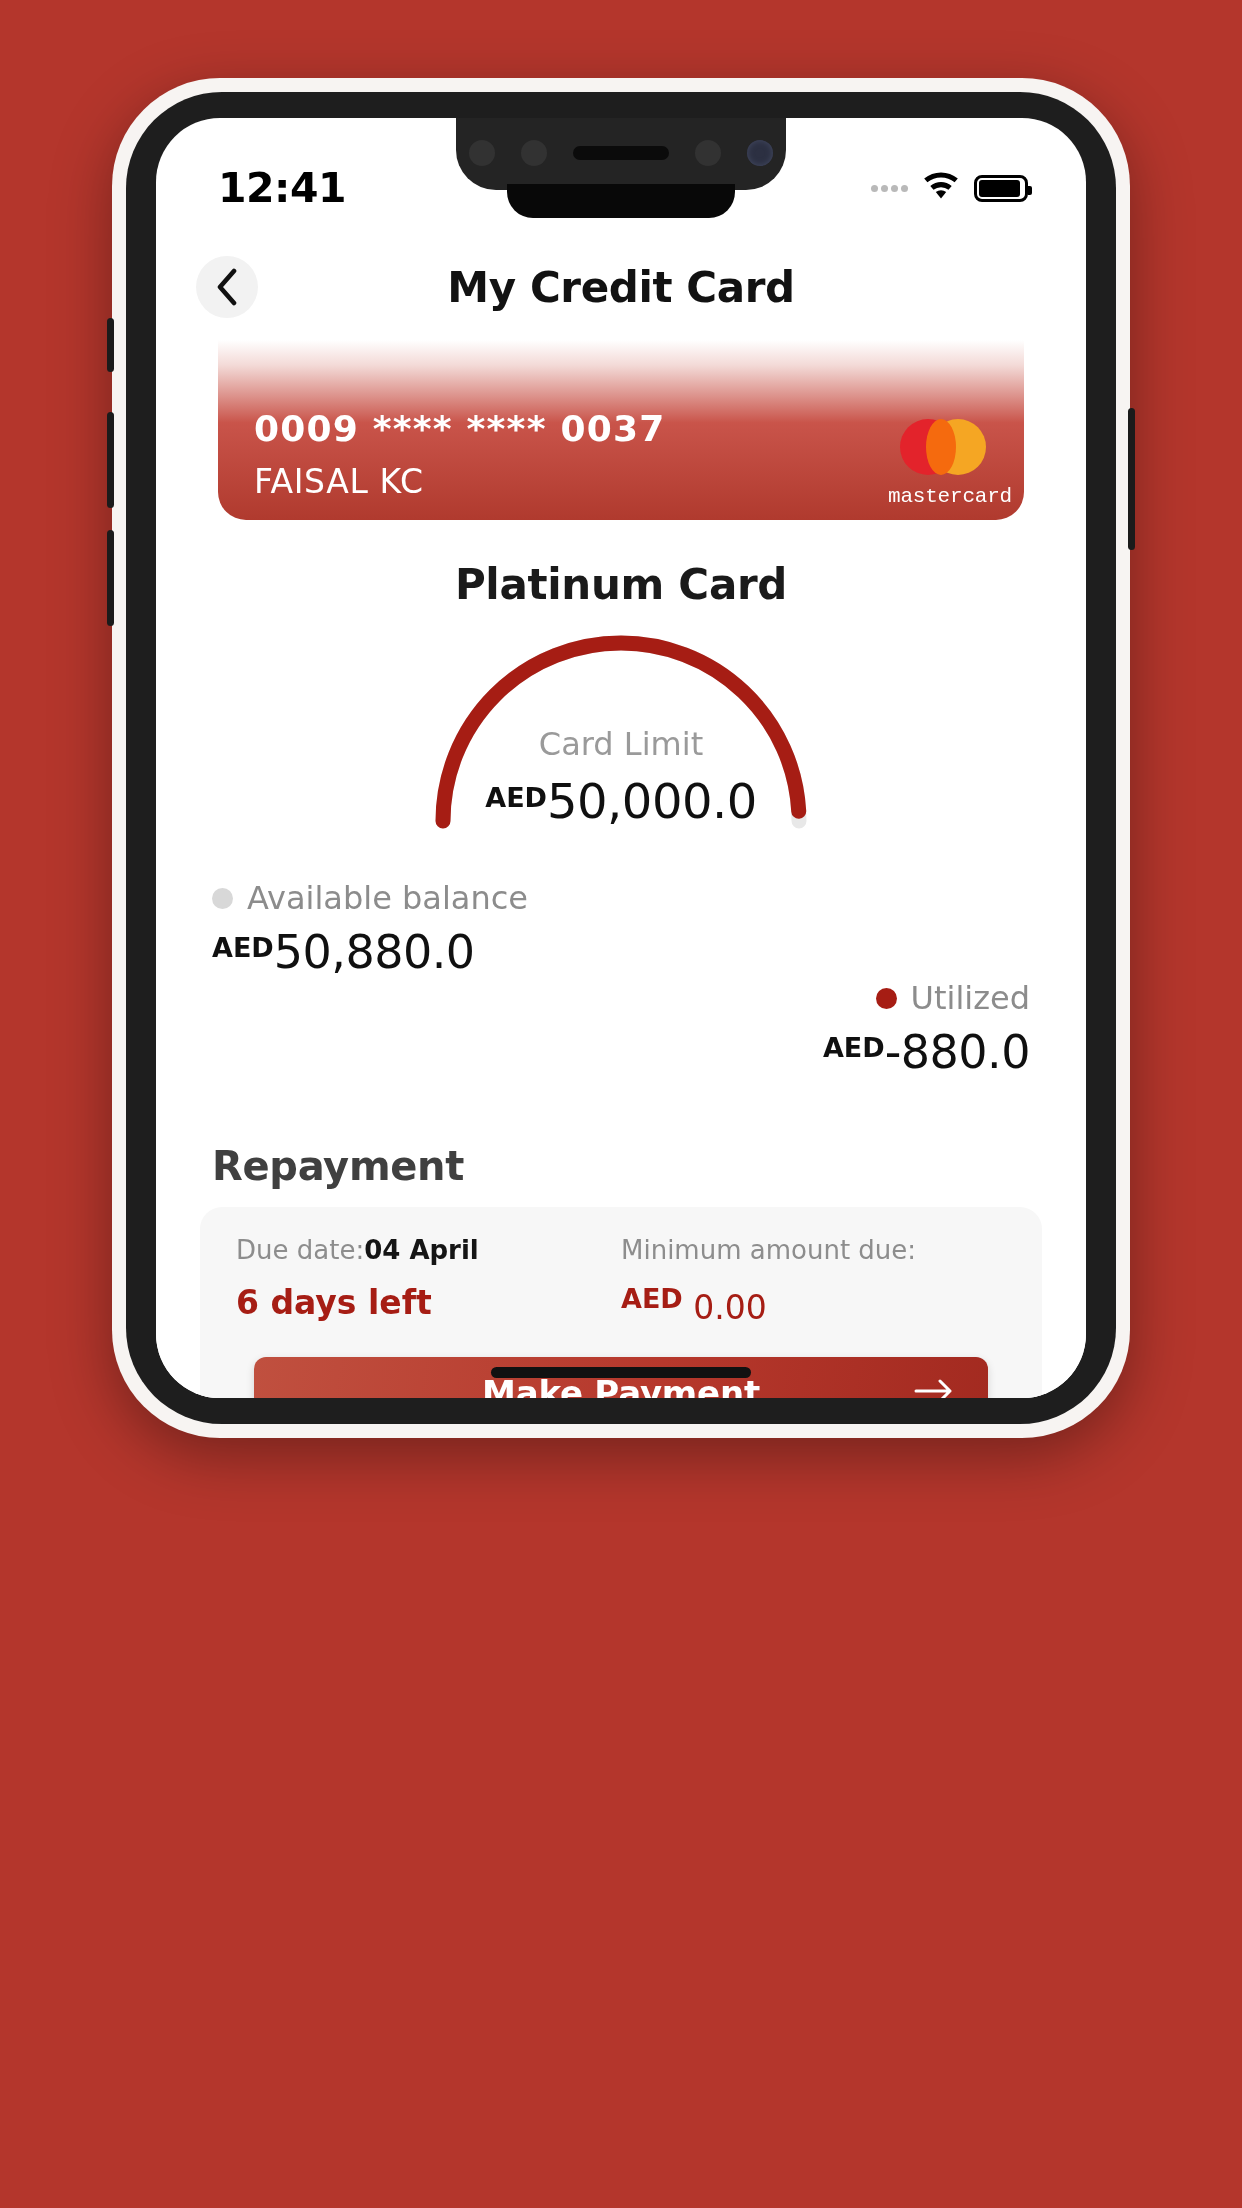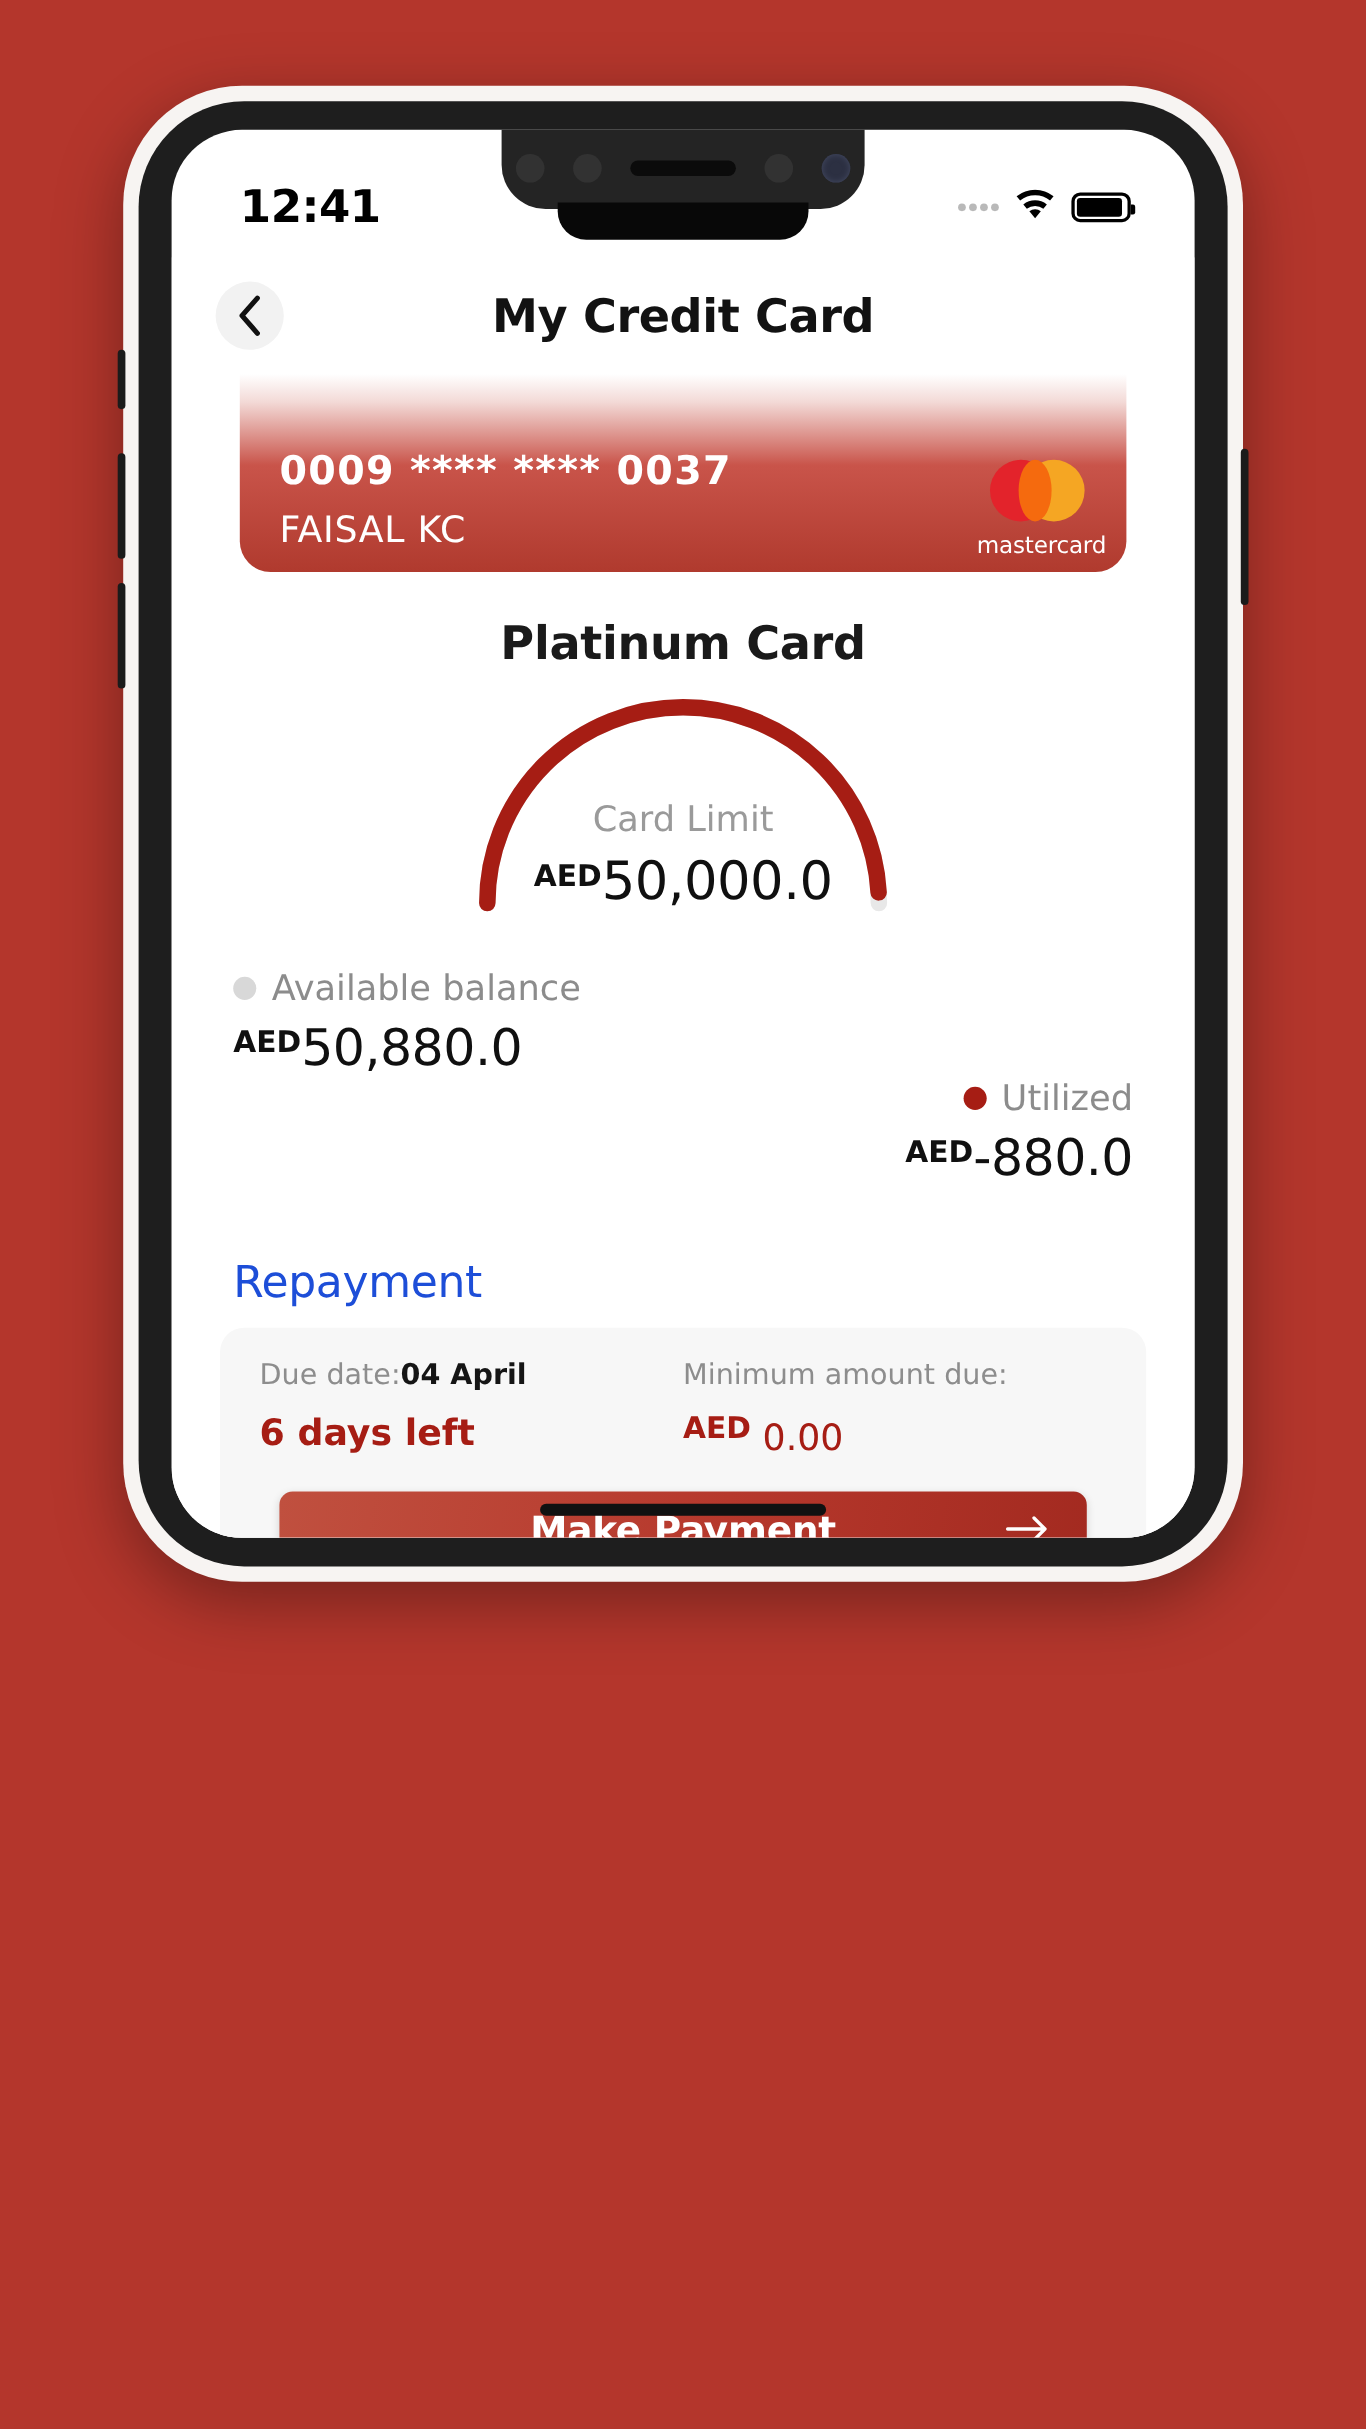--- a/index.html
+++ b/index.html
@@ -222,20 +222,21 @@
   .mc-circles .mc-yellow { right: 12px; background: #F5A623; }
   .mc-circles .mc-mid {
     left: 38px; width: 30px;
     background: #F56A0E;
   }
   .mc-word {
     font-size: 21px;
     color: #fff;
     letter-spacing: -0.2px;
     margin-top: 10px;
+    font-family: Liberation Mono, monospace;
   }
 
   
   .plan-title {
     text-align: center;
     font-size: 42px;
     font-weight: 700;
     color: #1A1A1A;
     margin-top: 40px;
     letter-spacing: -0.3px;
@@ -302,22 +303,22 @@
     margin-top: 8px;
     font-size: 46px;
     font-weight: 500;
     color: #101010;
     letter-spacing: -0.5px;
   }
 
   
   .repay-title {
     font-size: 40px;
-    font-weight: 400;
-    color: #1d4ed8;
+    font-weight: 700;
+    color: #404040;
     padding: 0 56px;
     margin-top: 64px;
     letter-spacing: -0.3px;
   }
   .repay-card {
     margin: 18px 44px 0 44px;
     background: #F7F7F7;
     border-radius: 22px;
     padding: 28px 36px 34px 36px;
   }

